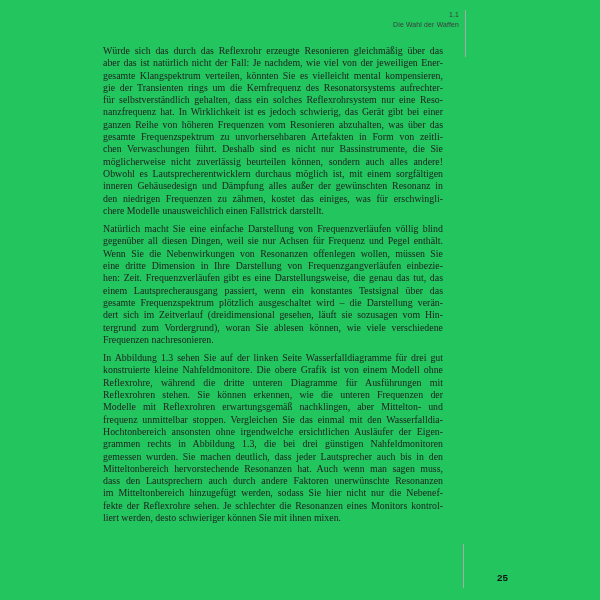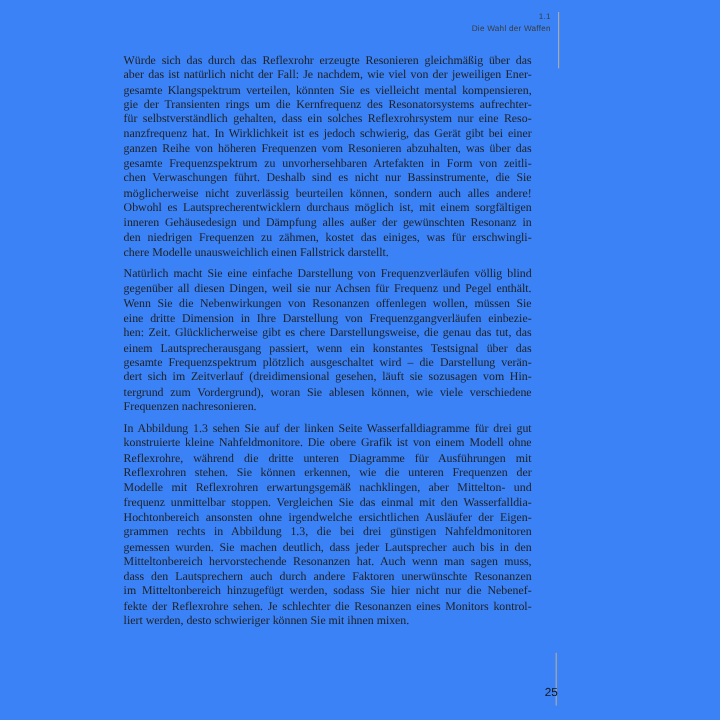--- a/index.html
+++ b/index.html
@@ -4,21 +4,21 @@
 <style>
   html, body {
     margin: 0;
     padding: 0;
     background: #ffffff;
   }
   .page {
     position: relative;
     width: 600px;
     height: 600px;
-    background: #3b82f6;
+    background: #22c55e;
     font-family: "Liberation Serif", serif;
     overflow: hidden;
   }
   .running-header {
     position: absolute;
     top: 10px;
     right: 141px;
     text-align: right;
     font-family: "Liberation Sans", sans-serif;
     font-size: 6.8px;
@@ -57,24 +57,24 @@
   .line {
     text-align: justify;
     text-align-last: justify;
     white-space: normal;
   }
   .line.last {
     text-align-last: left;
   }
   .page-number {
     position: absolute;
-    left: 454px;
+    left: 497px;
     top: 572px;
     font-family: "Liberation Sans", sans-serif;
-    font-weight: normal;
+    font-weight: bold;
     font-size: 9.8px;
     color: #141414;
   }
 </style>
 </head>
 <body>
 
 <div class="page">
 
   <div class="running-header">
@@ -99,21 +99,21 @@
         <div class="line">Obwohl es Lautsprecherentwicklern durchaus möglich ist, mit einem sorgfältigen</div>
         <div class="line">inneren Gehäusedesign und Dämpfung alles außer der gewünschten Resonanz in</div>
         <div class="line">den niedrigen Frequenzen zu zähmen, kostet das einiges, was für erschwingli-</div>
         <div class="line last">chere Modelle unausweichlich einen Fallstrick darstellt.</div>
       </div>
       <div class="paragraph">
         <div class="line">Natürlich macht Sie eine einfache Darstellung von Frequenzverläufen völlig blind</div>
         <div class="line">gegenüber all diesen Dingen, weil sie nur Achsen für Frequenz und Pegel enthält.</div>
         <div class="line">Wenn Sie die Nebenwirkungen von Resonanzen offenlegen wollen, müssen Sie</div>
         <div class="line">eine dritte Dimension in Ihre Darstellung von Frequenzgangverläufen einbezie-</div>
-        <div class="line">hen: Zeit. Glücklicherweise gibt es chere Darstellungsweise, die genau das tut, das</div>
+        <div class="line">hen: Zeit. Frequenzverläufen gibt es eine Darstellungsweise, die genau das tut, das</div>
         <div class="line">einem Lautsprecherausgang passiert, wenn ein konstantes Testsignal über das</div>
         <div class="line">gesamte Frequenzspektrum plötzlich ausgeschaltet wird – die Darstellung verän-</div>
         <div class="line">dert sich im Zeitverlauf (dreidimensional gesehen, läuft sie sozusagen vom Hin-</div>
         <div class="line">tergrund zum Vordergrund), woran Sie ablesen können, wie viele verschiedene</div>
         <div class="line last">Frequenzen nachresonieren.</div>
       </div>
       <div class="paragraph">
         <div class="line">In Abbildung 1.3 sehen Sie auf der linken Seite Wasserfalldiagramme für drei gut</div>
         <div class="line">konstruierte kleine Nahfeldmonitore. Die obere Grafik ist von einem Modell ohne</div>
         <div class="line">Reflexrohre, während die dritte unteren Diagramme für Ausführungen mit</div>

